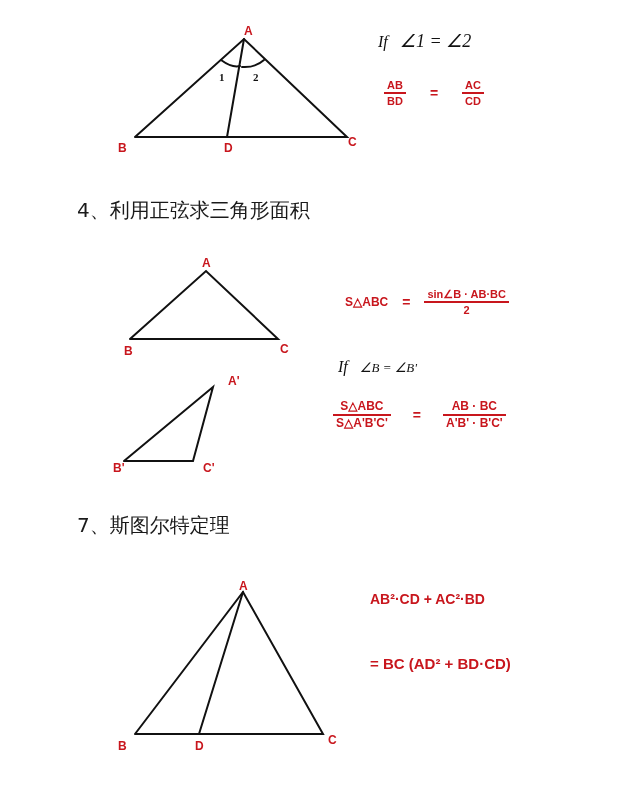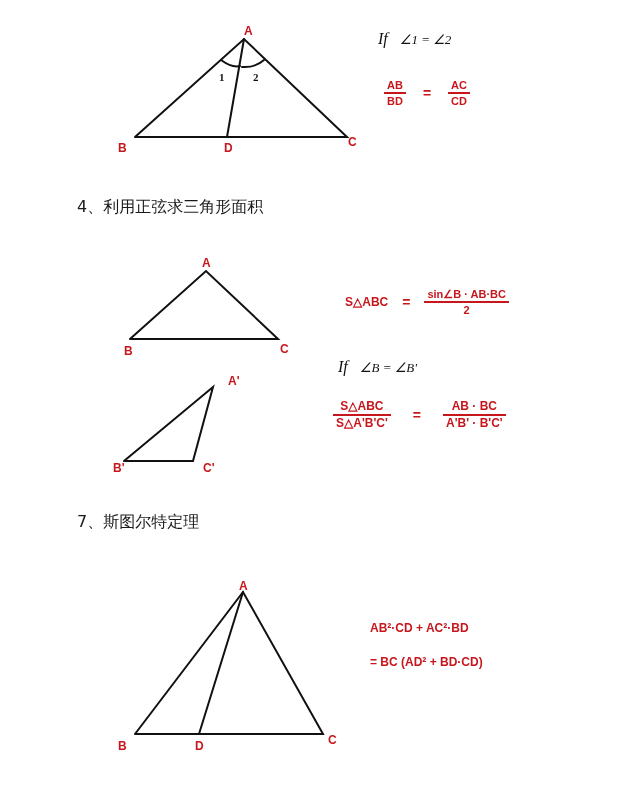--- a/index.html
+++ b/index.html
@@ -1,18 +1,18 @@
 <!DOCTYPE html>
 <html><head>
 <meta charset="utf-8">
 <style>
   html, body { margin: 0; padding: 0; background: #ffffff; }
   body { width: 634px; height: 789px; position: relative; overflow: hidden; font-family: "DejaVu Sans", sans-serif; }
   .abs { position: absolute; }
-  .heading { font-size: 16px; color: #1a1a1a; font-family: "DejaVu Sans", sans-serif; white-space: nowrap; }
+  .heading { font-size: 20px; color: #1a1a1a; font-family: "DejaVu Sans", sans-serif; white-space: nowrap; }
   .lbl { font-family: "Liberation Sans", sans-serif; font-weight: bold; color: #c8161d; font-size: 12px; line-height: 12px; }
   .red { color: #c8161d; font-family: "Liberation Sans", sans-serif; font-weight: bold; white-space: nowrap; }
   .blk { color: #111; font-family: "Liberation Serif", serif; white-space: nowrap; }
   .frac { display: inline-flex; flex-direction: column; align-items: center; }
   .frac .num, .frac .den { padding: 0 3px; line-height: 1.1; }
   .frac .bar { align-self: stretch; height: 2px; background: #c8161d; margin: 1px 0; }
   svg line, svg polyline, svg path { stroke: #111; stroke-width: 2; fill: none; stroke-linecap: round; }
 </style>
 </head>
 <body>
@@ -31,23 +31,23 @@
     <line x1="243" y1="592" x2="199" y2="734"></line>
   </svg>
   <span class="abs lbl" style="left:244px;top:25px">A</span>
   <span class="abs lbl" style="left:118px;top:142px">B</span>
   <span class="abs lbl" style="left:348px;top:136px">C</span>
   <span class="abs lbl" style="left:224px;top:142px">D</span>
   <span class="abs blk" style="left:219px;top:71px;font-size:11px;font-weight:bold">1</span>
   <span class="abs blk" style="left:253px;top:71px;font-size:11px;font-weight:bold">2</span>
 
   <div class="abs blk" style="left:378px;top:30px;font-size:16px;font-style:italic">
-    <span>If</span>&nbsp;&nbsp;&nbsp;<span style="font-size:13px">∠1 = ∠2</span>
+    <span>If</span>&nbsp;&nbsp;&nbsp;<span style="font-size:18px">∠1 = ∠2</span>
   </div>
-  <div class="abs red" style="left:384px;top:79px;font-size:11px;display:flex;align-items:center;gap:17px">
+  <div class="abs red" style="left:384px;top:79px;font-size:11px;display:flex;align-items:center;gap:24px">
     <span class="frac">
         <span class="num">AB</span>
         <span class="bar"></span>
         <span class="den">BD</span>
       </span>
     <span style="font-size:14px">=</span>
     <span class="frac">
         <span class="num">AC</span>
         <span class="bar"></span>
         <span class="den">CD</span>
@@ -92,14 +92,14 @@
     </span>
 </div>
 
 <div class="abs heading" style="left:77px;top:512px">7、斯图尔特定理</div>
 
 <span class="abs lbl" style="left:239px;top:580px">A</span>
 <span class="abs lbl" style="left:118px;top:740px">B</span>
 <span class="abs lbl" style="left:328px;top:734px">C</span>
 <span class="abs lbl" style="left:195px;top:740px">D</span>
 
-<div class="abs red" style="left:370px;top:621px;font-size:12px">AB²·CD + AC²·BD</div>
-<div class="abs red" style="left:370px;top:655px;font-size:12px">= BC (AD² + BD·CD)</div>
+<div class="abs red" style="left:370px;top:591px;font-size:14px">AB²·CD + AC²·BD</div>
+<div class="abs red" style="left:370px;top:655px;font-size:15px">= BC (AD² + BD·CD)</div>
 
 </body></html>

